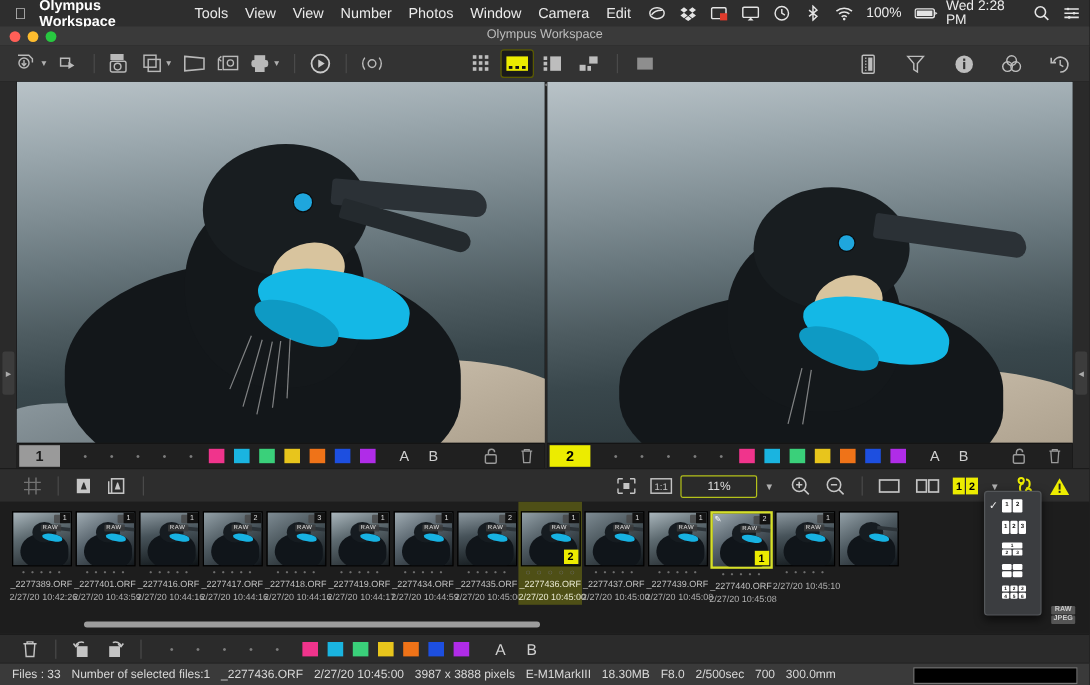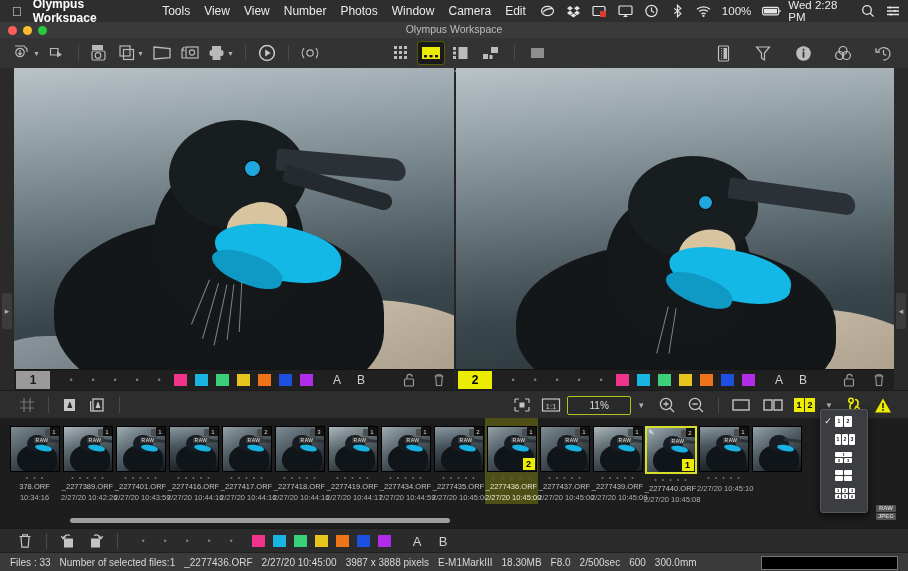--- a/index.html
+++ b/index.html
@@ -563,38 +563,20 @@
             <rect x="8.2" y="6" width="1.6" height="5" fill="#222"></rect>
             <rect x="8.2" y="12" width="1.6" height="1.7" fill="#222"></rect>
           </svg>
       </div>
     </div>
   </div>
 
   <div class="filmstrip">
     <div class="fs-track" id="fstrack">
         <div class="cell">
-          <div class="thumb" style="background: linear-gradient(150deg, rgb(126, 139, 147) 0%, rgb(74, 86, 92) 45%, rgb(17, 22, 26) 100%);">
-            <div style="position: absolute; left: 6px; top: 17px; width: 40px; height: 30px; background: rgb(16, 21, 26); border-radius: 50% 45% 38% 46%;"></div>
-            <div style="position: absolute; left: 16px; top: 8px; width: 20px; height: 17px; background: rgb(22, 28, 33); border-radius: 50%;"></div>
-            <div style="position: absolute; left: 31px; top: 12px; width: 17px; height: 3px; background: rgb(44, 51, 56); transform: rotate(6deg);"></div>
-            <div style="position: absolute; left: 24px; top: 18px; width: 17px; height: 6px; background: rgb(23, 178, 226); border-radius: 46% 54% 40% 60%; transform: rotate(8deg);"></div>
-            <span class="badge-raw" style="top: 10px; right: 8px;">RAW</span>
-            <span style="position: absolute; right: 3px; top: 2px; width: 11px; height: 7px; background: rgba(70, 70, 70, 0.8); border-radius: 1px;"></span>
-            <span class="badge-num">1</span>
-          </div>
-          <div class="microstars">
-            <i style="font-style: normal;">•</i>
-            <i style="font-style: normal;">•</i>
-            <i style="font-style: normal;">•</i>
-          </div>
-          <div class="fname">378.ORF</div>
-          <div class="fdate">10:34:16</div>
-        </div>
-        <div class="cell">
           <div class="thumb" style="background: linear-gradient(160deg, rgb(170, 182, 188) 0%, rgb(93, 106, 112) 40%, rgb(23, 28, 32) 100%);">
             <div style="position: absolute; left: 6px; top: 17px; width: 40px; height: 30px; background: rgb(16, 21, 26); border-radius: 50% 45% 38% 46%;"></div>
             <div style="position: absolute; left: 16px; top: 8px; width: 20px; height: 17px; background: rgb(22, 28, 33); border-radius: 50%;"></div>
             <div style="position: absolute; left: 31px; top: 12px; width: 17px; height: 3px; background: rgb(44, 51, 56); transform: rotate(6deg);"></div>
             <div style="position: absolute; left: 24px; top: 18px; width: 17px; height: 6px; background: rgb(23, 178, 226); border-radius: 46% 54% 40% 60%; transform: rotate(8deg);"></div>
             <span class="badge-raw" style="top: 10px; right: 8px;">RAW</span>
             <span style="position: absolute; right: 3px; top: 2px; width: 11px; height: 7px; background: rgba(70, 70, 70, 0.8); border-radius: 1px;"></span>
             <span class="badge-num">1</span>
           </div>
           <div class="microstars">
@@ -974,19 +956,19 @@
     <div class="txt">
       <span>Files : 33</span>
       <span>Number of selected files:1</span>
       <span>_2277436.ORF</span>
       <span>2/27/20 10:45:00</span>
       <span>3987 x 3888 pixels</span>
       <span>E-M1MarkIII</span>
       <span>18.30MB</span>
       <span>F8.0</span>
       <span>2/500sec</span>
-      <span>600</span>
+      <span>700</span>
       <span>300.0mm</span>
     </div>
     <div class="prog"></div>
   </div>
 
 </div>
 
 </body></html>

